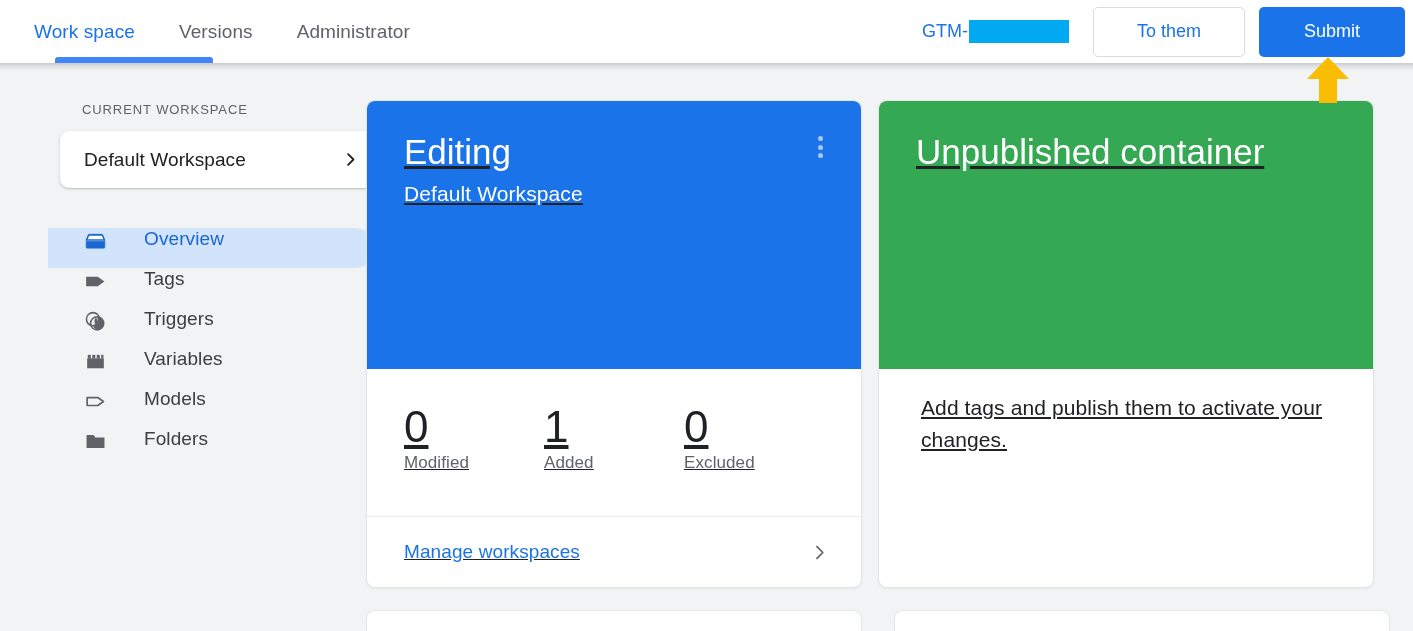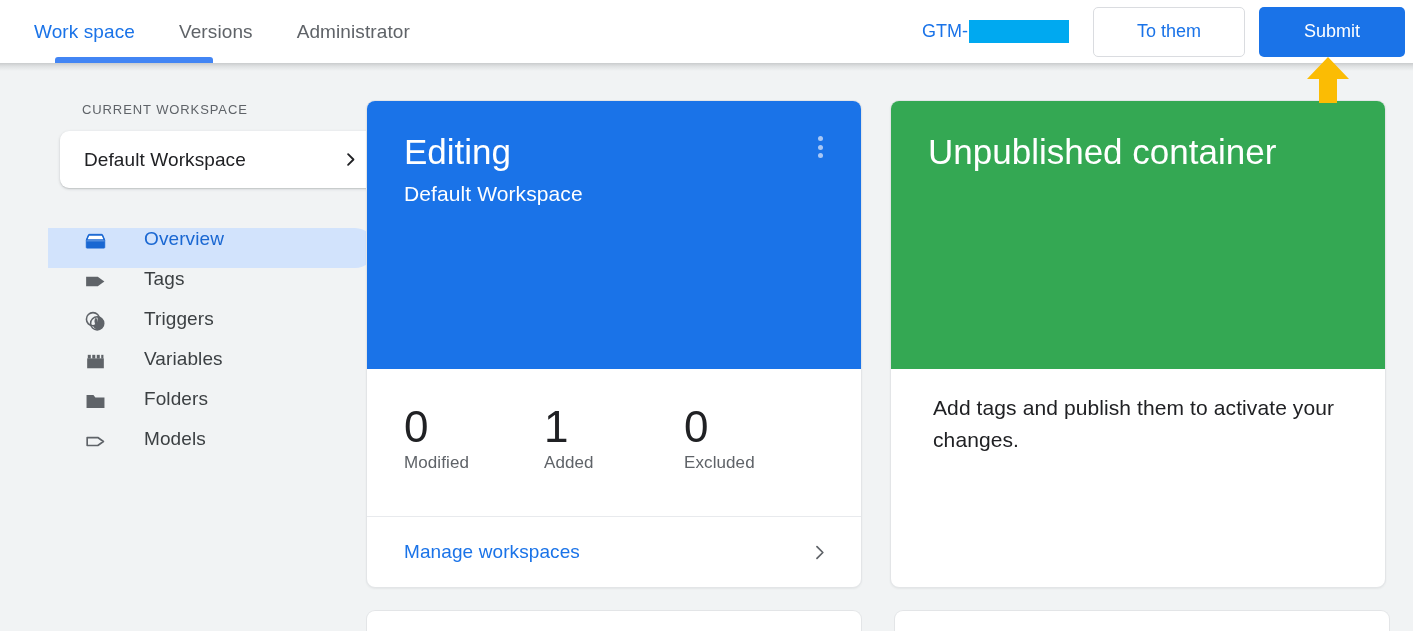--- a/index.html
+++ b/index.html
@@ -223,22 +223,23 @@
   .main {
     position: absolute;
     top: 71px; left: 340px;
     width: 1073px;
     height: 560px;
     overflow: hidden;
   }
 
   .cards-row {
     display: flex;
-    gap: 28px;
+    gap: 16px;
     padding: 29px 22px 0 26px;
+    text-decoration: underline;
   }
 
   .card {
     width: 496px;
     background: #ffffff;
     border-radius: 9px;
     border: 1px solid #e3e5e7;
     overflow: hidden;
     box-shadow: 0 1px 2px rgba(60,64,67,0.07);
     display: flex;
@@ -468,33 +469,33 @@
             <rect x="13.2" y="5.6" width="2.9" height="3.6" fill="#5f6368"></rect>
             <rect x="17.5" y="5.6" width="2.1" height="3.6" fill="#5f6368"></rect>
           </svg>
         </span>
         <span class="nav-label">Variables</span>
       </div>
 
       <div class="nav-item">
         <span class="nav-icon">
           <svg width="25" height="25" viewBox="0 0 24 24">
-            <path d="M3.4 5.8 L10 5.8 L11.9 8.1 L20.6 8.1 L20.6 18.3 L3.4 18.3 Z" fill="#5f6368"></path>
+            <path d="M4 8.2 L14.2 8.2 L19.6 12 L14.2 15.8 L4 15.8 Z" fill="none" stroke="#5f6368" stroke-width="1.6" stroke-linejoin="round"></path>
           </svg>
         </span>
-        <span class="nav-label">Folders</span>
+        <span class="nav-label">Models</span>
       </div>
 
       <div class="nav-item">
         <span class="nav-icon">
           <svg width="25" height="25" viewBox="0 0 24 24">
-            <path d="M4 8.2 L14.2 8.2 L19.6 12 L14.2 15.8 L4 15.8 Z" fill="none" stroke="#5f6368" stroke-width="1.6" stroke-linejoin="round"></path>
+            <path d="M3.4 5.8 L10 5.8 L11.9 8.1 L20.6 8.1 L20.6 18.3 L3.4 18.3 Z" fill="#5f6368"></path>
           </svg>
         </span>
-        <span class="nav-label">Models</span>
+        <span class="nav-label">Folders</span>
       </div>
 
     </div>
   </div>
 
   <div class="main">
 
     <div class="cards-row">
 
       <div class="card">

